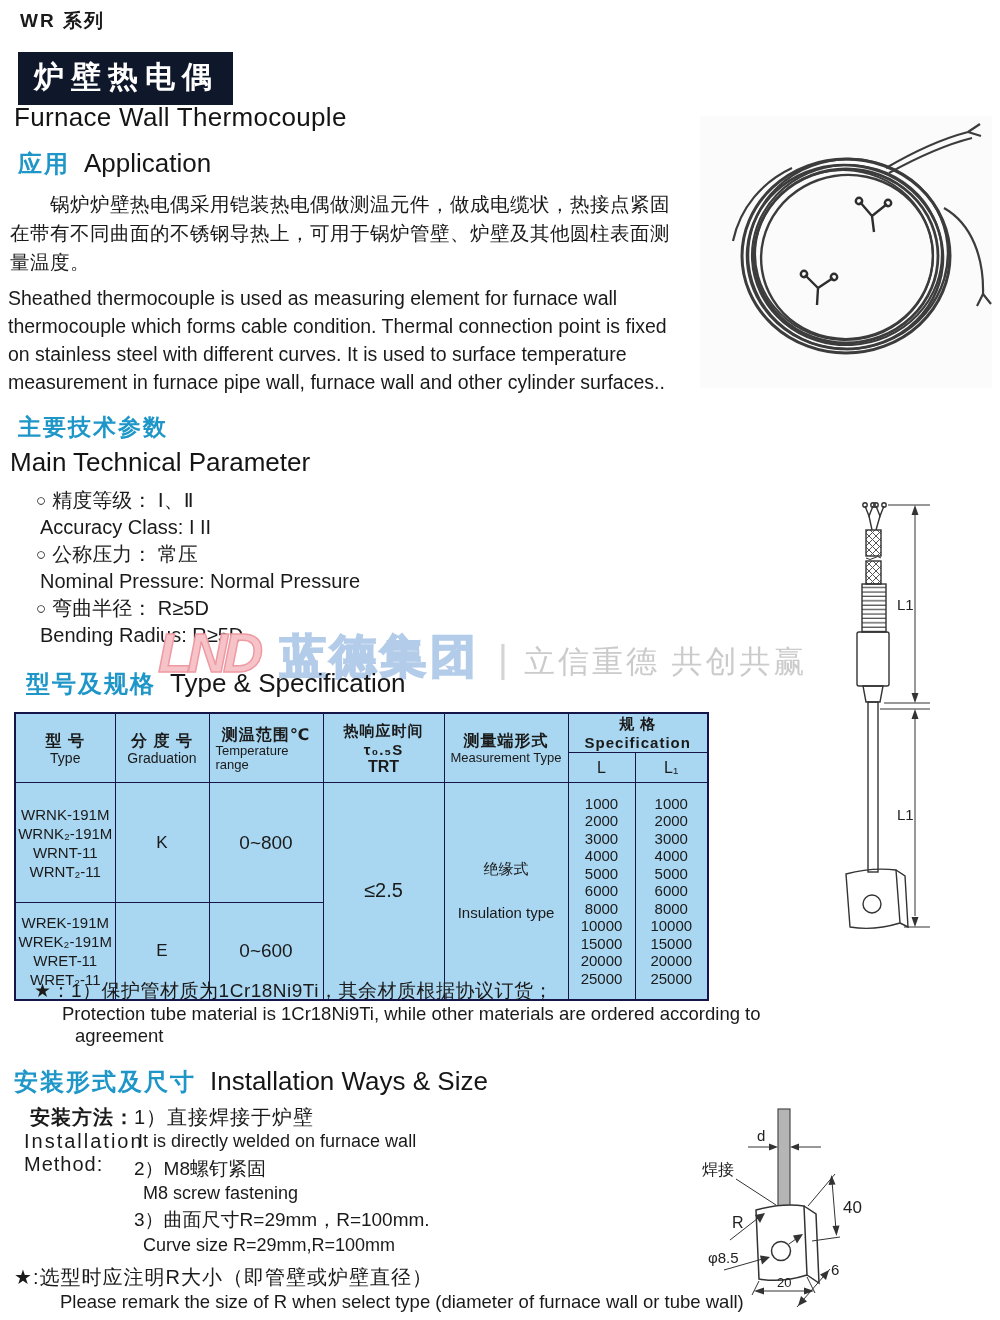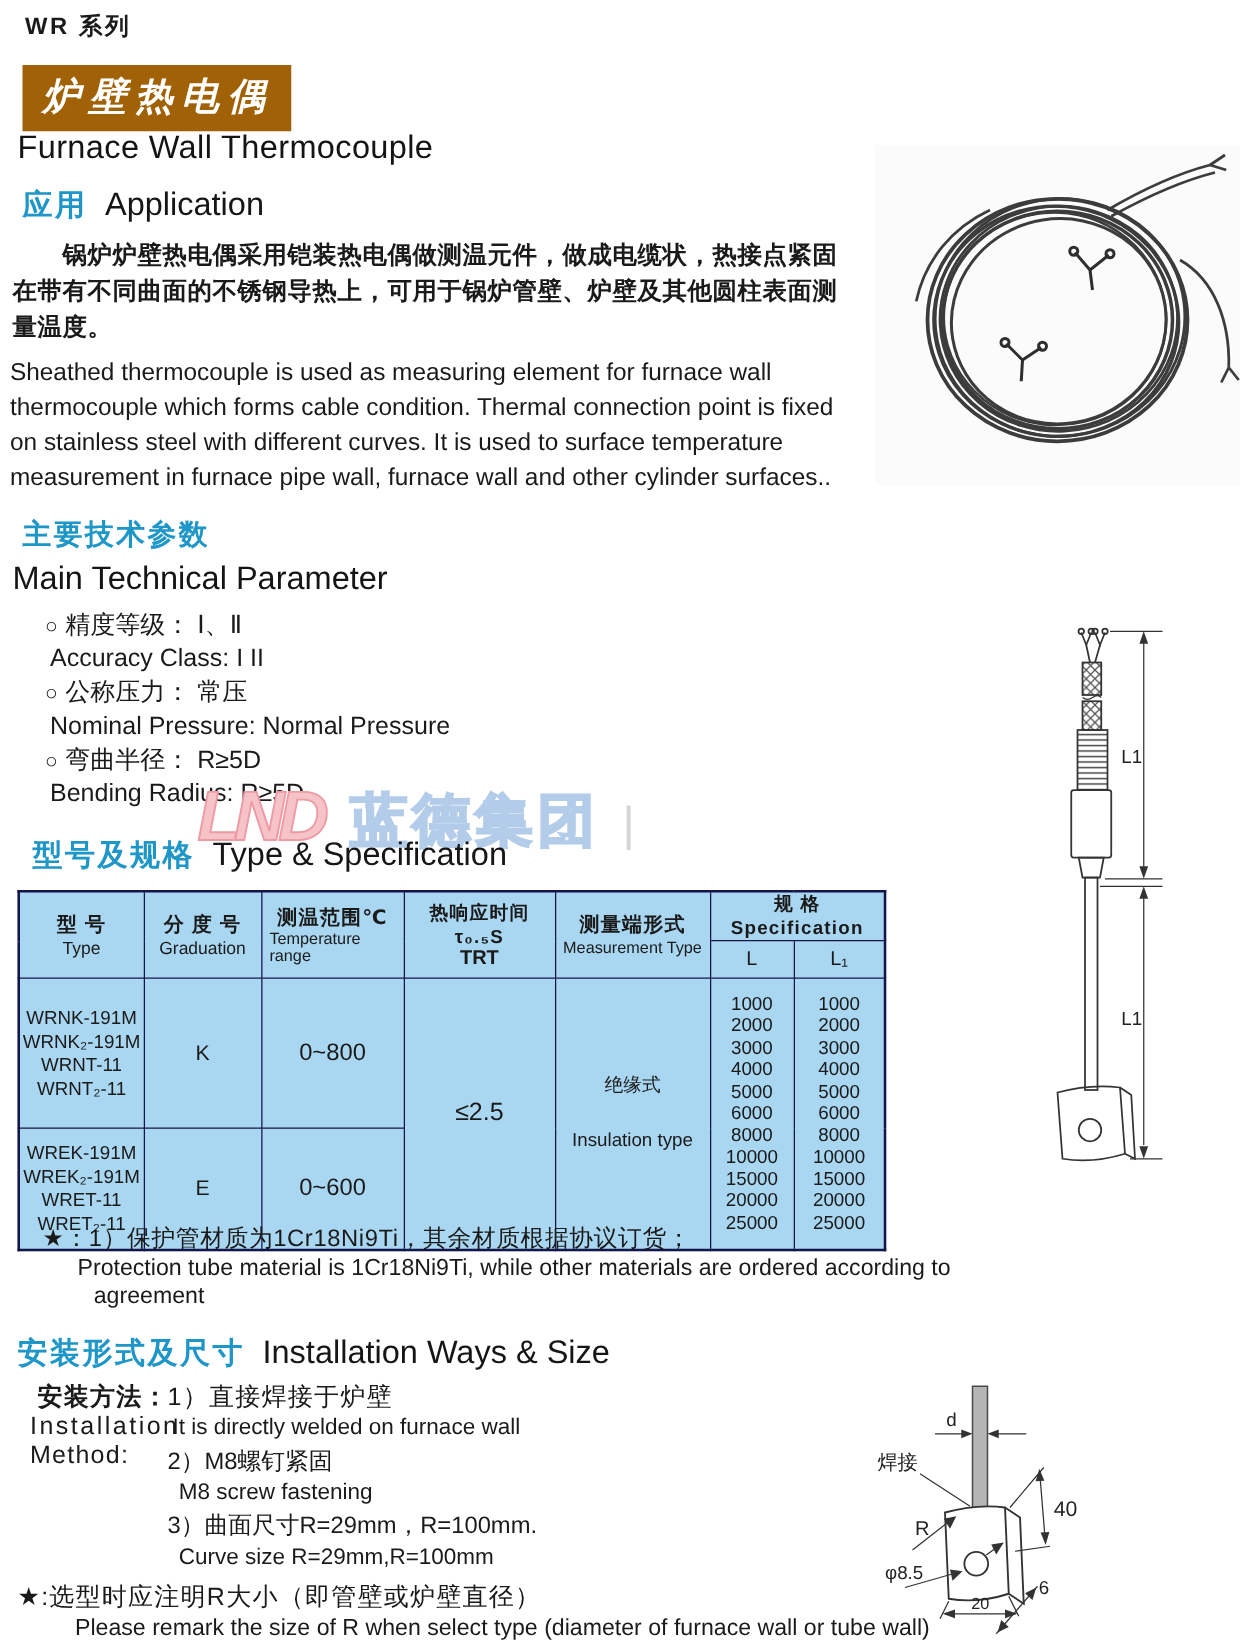--- a/index.html
+++ b/index.html
@@ -5,30 +5,30 @@
   * { margin:0; padding:0; box-sizing:border-box; }
   html,body { width:1000px; height:1320px; }
   body {
     position:relative; background:#ffffff; overflow:hidden;
     font-family:"Liberation Sans","DejaVu Sans",sans-serif; color:#1a1a1a;
   }
   .abs { position:absolute; }
   .pre { white-space:pre-line; }
 
   .series { left:20px; top:8px; font-size:19px; font-weight:700; letter-spacing:2px; }
-  .banner { left:18px; top:52px; background:#a16207; color:#ffffff; font-size:30px;
-            font-weight:700; letter-spacing:7px; padding:5px 14px 7px 16px;font-style:italic; }
+  .banner { left:18px; top:52px; background:#0f172a; color:#ffffff; font-size:30px;
+            font-weight:700; letter-spacing:7px; padding:5px 14px 7px 16px; }
   .title-en { left:14px; top:102px; font-size:26px; color:#141414; letter-spacing:0.3px; }
 
   .sec-head { display:flex; align-items:baseline; gap:14px; }
   .sec-cn { color:#1E96C8; font-weight:700; font-size:24px; letter-spacing:2px; }
   .sec-en { color:#161616; font-size:26px; }
 
   .app-head { left:18px; top:148px; }
-  .app-cn { left:10px; top:190px; width:706px; font-size:19.5px; line-height:29px; letter-spacing:0.5px;font-weight:bold; }
+  .app-cn { left:10px; top:190px; width:706px; font-size:19.5px; line-height:29px; letter-spacing:0.5px; }
   .app-en { left:8px; top:284px; width:716px; font-size:19.5px; line-height:28px; }
 
   .tech-head-cn { left:18px; top:412px; color:#1E96C8; font-weight:700; font-size:23px; letter-spacing:2px; }
   .tech-head-en { left:10px; top:447px; font-size:26px; color:#141414; }
   .tech-list { left:36px; top:487px; font-size:20px; }
   .tech-item .cn-line { line-height:27px; display:flex; align-items:center; gap:6px; }
   .tech-item .en-line { line-height:27px; padding-left:4px; }
   .bullet { font-size:17px; line-height:27px; }
 
   .watermark { left:158px; top:620px; display:flex; align-items:baseline; white-space:nowrap; pointer-events:none; }
@@ -147,20 +147,21 @@
       <span>弯曲半径： R≥5D</span>
     </div>
     <div class="en-line">Bending Radius: R≥5D</div>
   </div>
 </div>
 
 <div class="abs watermark">
   <span class="wm-lnd">LND</span>
   <span class="wm-company">蓝德集团</span>
   <span class="wm-sep">|</span>
+  <span class="wm-slogan">立信重德 共创共赢</span>
 </div>
 
 <div class="abs sec-head spec-head">
   <span class="sec-cn">型号及规格</span>
   <span class="sec-en">Type &amp; Specification</span>
 </div>
 
 <table class="spec">
   <colgroup>
     <col style="width:100px">

